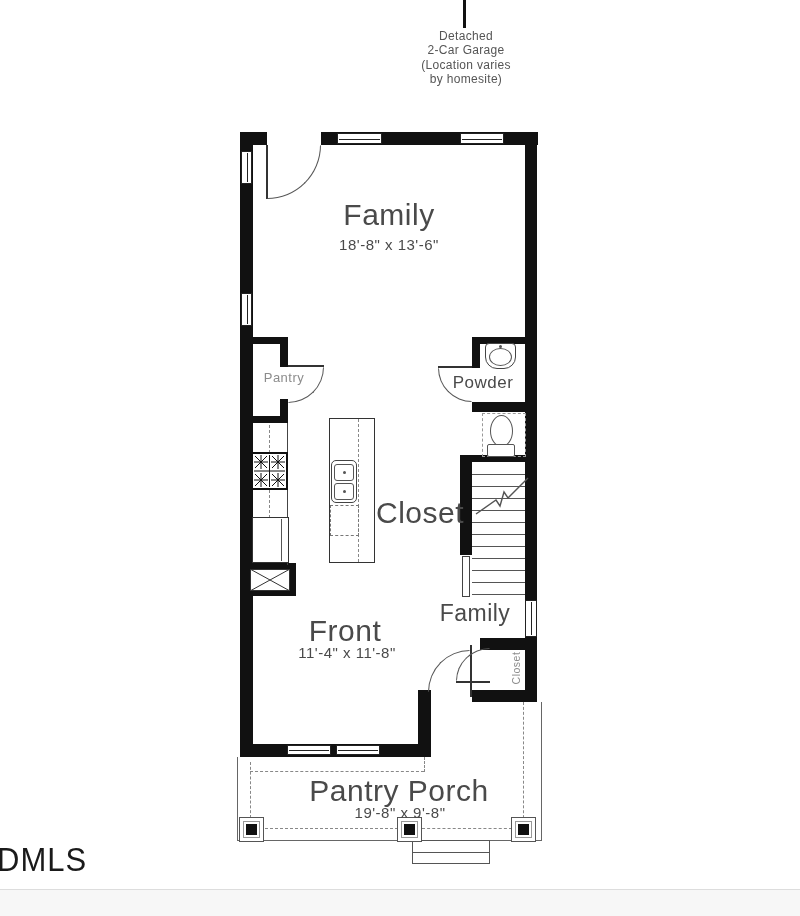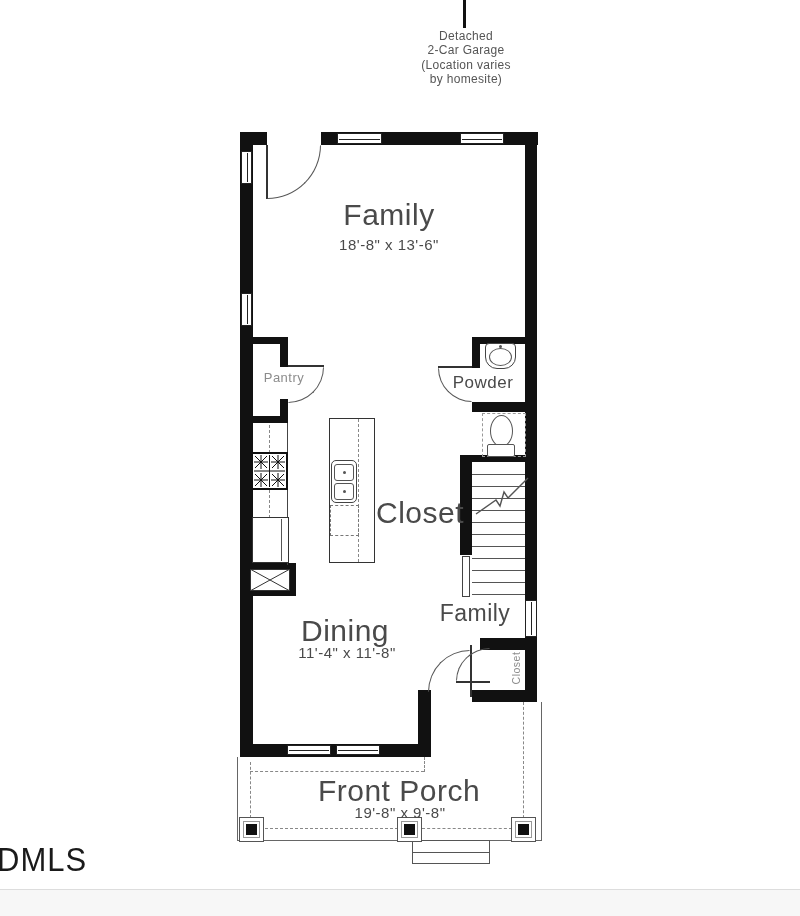--- a/index.html
+++ b/index.html
@@ -184,25 +184,25 @@
     </div>
   <div class="col" style="left:511px;top:817px;">
       <div class="col-mid">
         <div class="col-core"></div>
       </div>
     </div>
 
   <div class="label room" style="left:389px;top:200px;">Family</div>
   <div class="label dim" style="left:389px;top:237px;">18'-8" x 13'-6"</div>
   <div class="label room" style="left:420px;top:498px;">Closet</div>
-  <div class="label room" style="left:345px;top:616px;">Dining</div>
+  <div class="label room" style="left:345px;top:616px;">Front</div>
   <div class="label dim" style="left:347px;top:645px;">11'-4" x 11'-8"</div>
   <div class="label" style="left:475px;top:602px;font-size:23px;">Family</div>
   <div class="label" style="left:483px;top:374px;font-size:17px;">Powder</div>
   <div class="label muted" style="left:284px;top:371px;font-size:13px;">Pantry</div>
   <div class="label muted" style="left:516px;top:668px;font-size:10.5px;transform:translate(-50%,-50%) rotate(-90deg);">Closet</div>
-  <div class="label room" style="left:399px;top:776px;">Front Porch</div>
+  <div class="label room" style="left:399px;top:776px;">Pantry Porch</div>
   <div class="label dim" style="left:400px;top:805px;">19'-8" x 9'-8"</div>
 
   <div id="watermark">DMLS</div>
   <div id="bottom-strip"></div>
 
 </div>
 
 </body></html>

